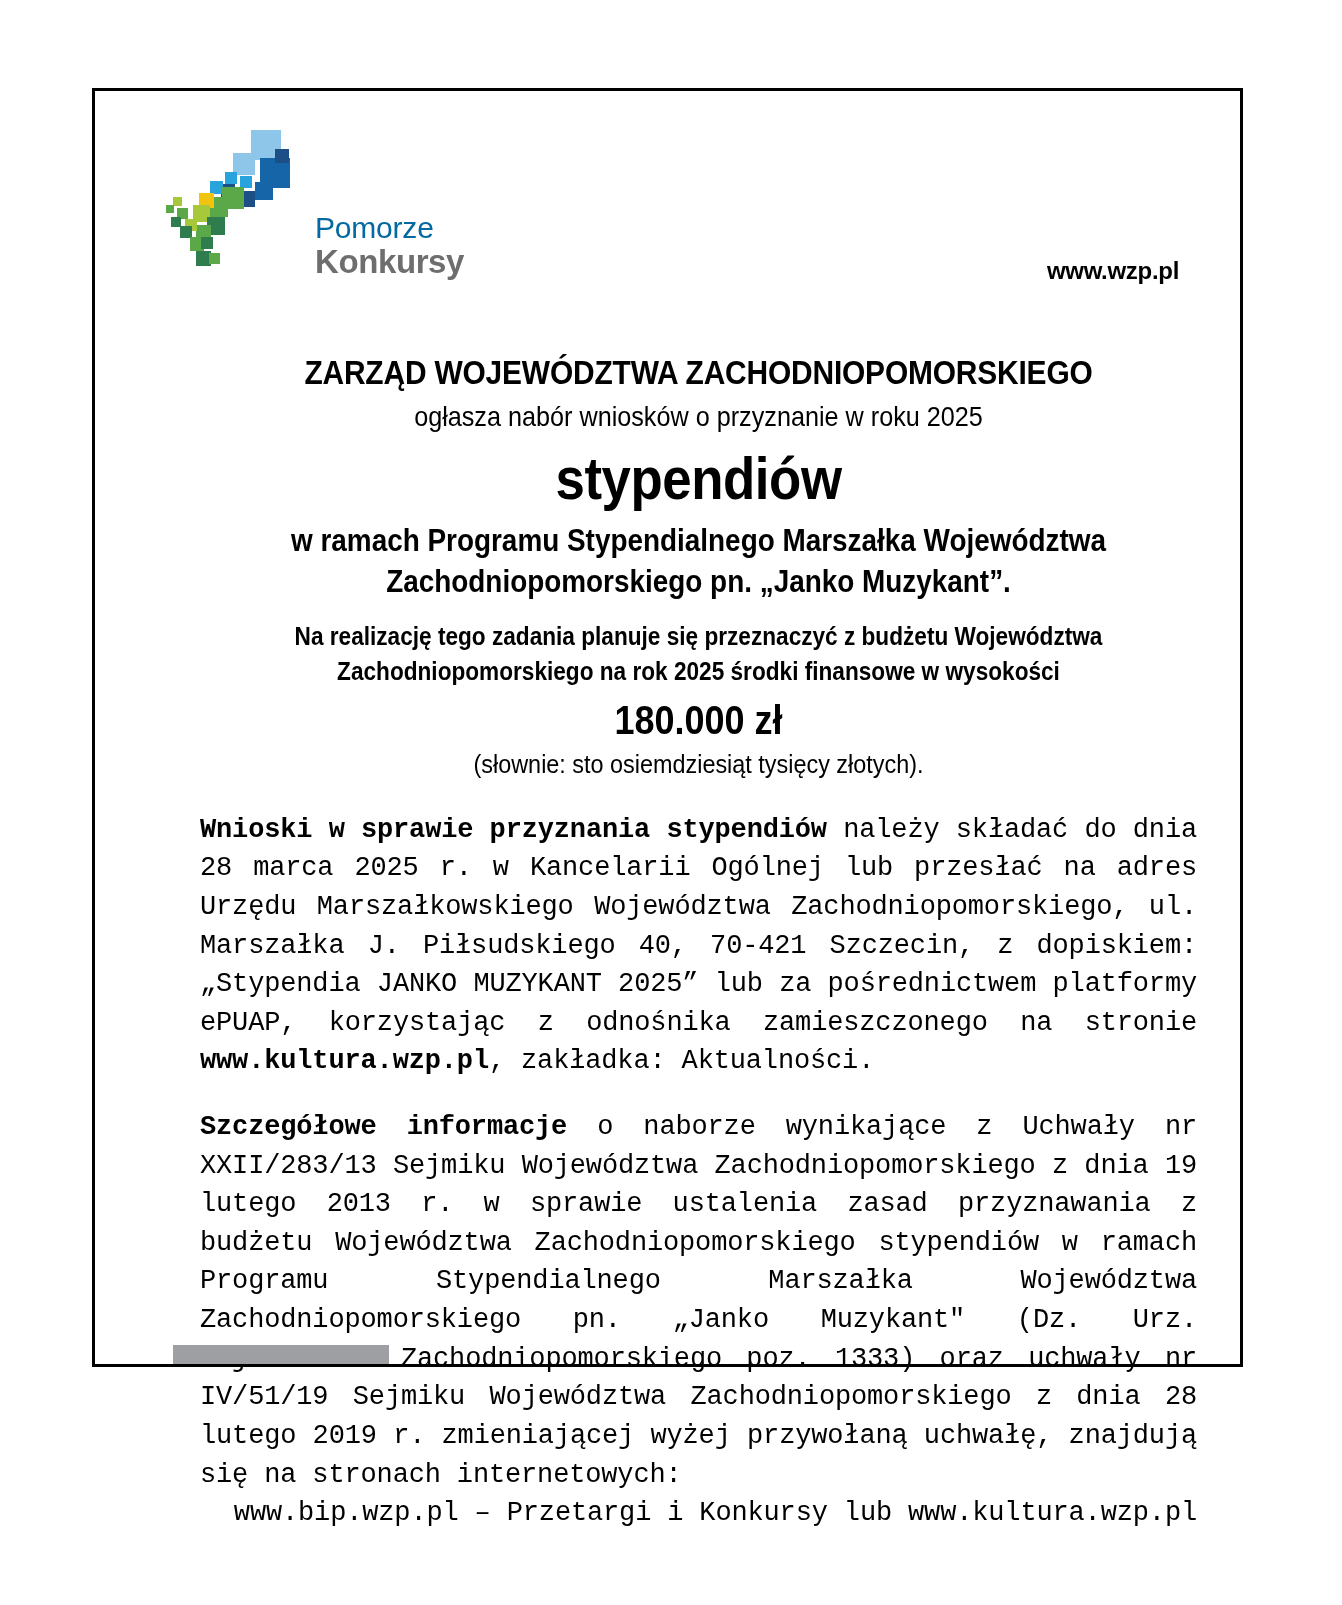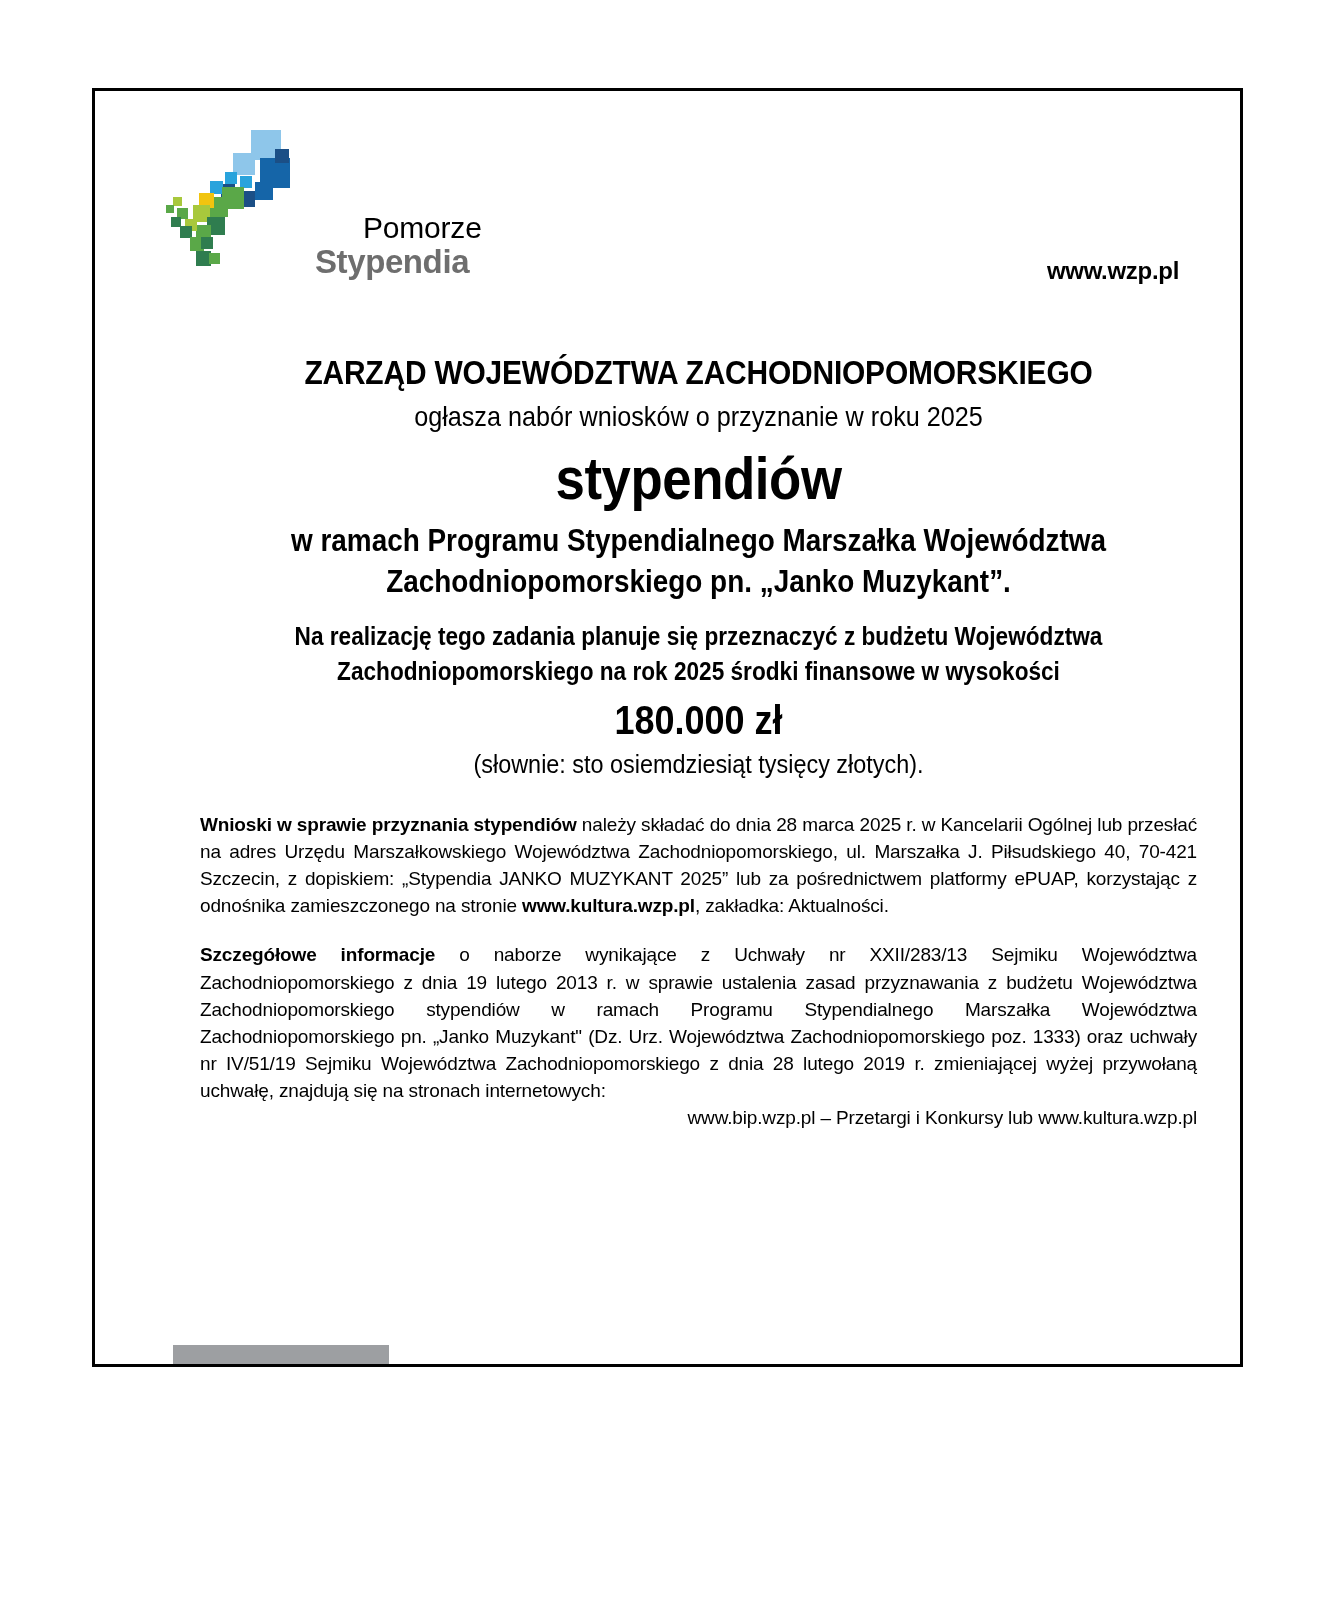--- a/index.html
+++ b/index.html
@@ -52,24 +52,23 @@
   #logo-wordmark {
     position: absolute;
     left: 152px;
     top: 88px;
     width: 160px;
     line-height: 1.0;
   }
   #logo-word-top {
     font-family: "Liberation Sans", sans-serif;
     font-size: 30px;
-    color: #000000;
+    color: #0369a1;
     letter-spacing: -0.2px;
     display: block;
-    margin-left: 48px;
   }
   #logo-word-bottom {
     font-family: "Liberation Sans", sans-serif;
     font-size: 33px;
     font-weight: bold;
     color: #6e6e6e;
     letter-spacing: -0.4px;
     display: block;
     margin-top: 2px;
   }
@@ -169,22 +168,22 @@
     font-family: "Liberation Sans", sans-serif;
     font-size: 26px;
     color: #000;
     transform: scaleX(0.9);
     margin-top: 4px;
     line-height: 1.25;
   }
 
   
   .body-para {
-    font-family: Liberation Sans, sans-serif;
-    font-size: 19px;
+    font-family: Liberation Mono, monospace;
+    font-size: 27px;
     color: #000;
     text-align: justify;
     line-height: 1.43;
     letter-spacing: -0.15px;
     margin-top: 22px;
   }
   .body-para b { font-weight: bold; }
   .body-para .lastline { display: block; text-align: right; }
 
   #para-wnioski { margin-top: 30px; }
@@ -235,21 +234,21 @@
         <rect x="8" y="92" width="10" height="10" fill="#2f7d4f"></rect>
         <rect x="17" y="101" width="12" height="12" fill="#2f7d4f"></rect>
         <rect x="27" y="112" width="14" height="14" fill="#5aa848"></rect>
         <rect x="38" y="112" width="12" height="12" fill="#2f7d4f"></rect>
         <rect x="33" y="126" width="15" height="15" fill="#2f7d4f"></rect>
         <rect x="46" y="128" width="11" height="11" fill="#5aa848"></rect>
       </svg>
 
       <div id="logo-wordmark">
         <span id="logo-word-top">Pomorze</span>
-        <span id="logo-word-bottom">Stypendia</span>
+        <span id="logo-word-bottom">Konkursy</span>
       </div>
     </div>
 
     <div id="site-url">www.wzp.pl</div>
   </div>
 
   <div id="content">
 
     <div id="title-main">ZARZĄD WOJEWÓDZTWA ZACHODNIOPOMORSKIEGO</div>
     <div id="title-sub">ogłasza nabór wniosków o przyznanie w roku 2025</div>

